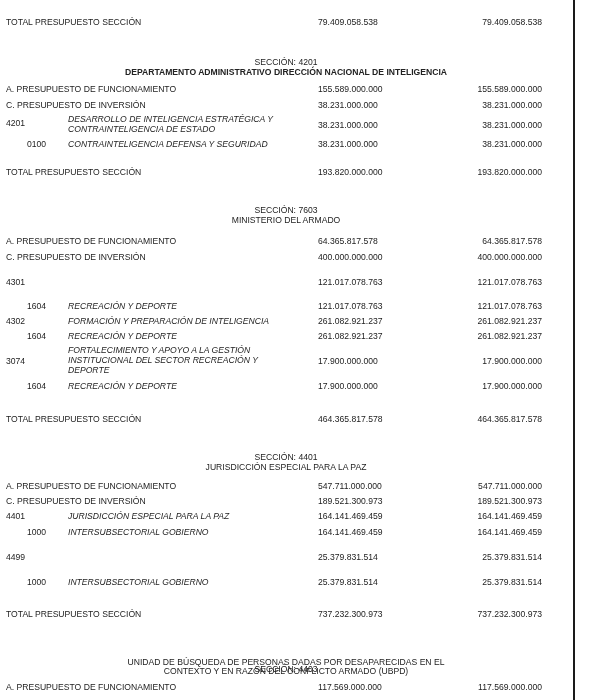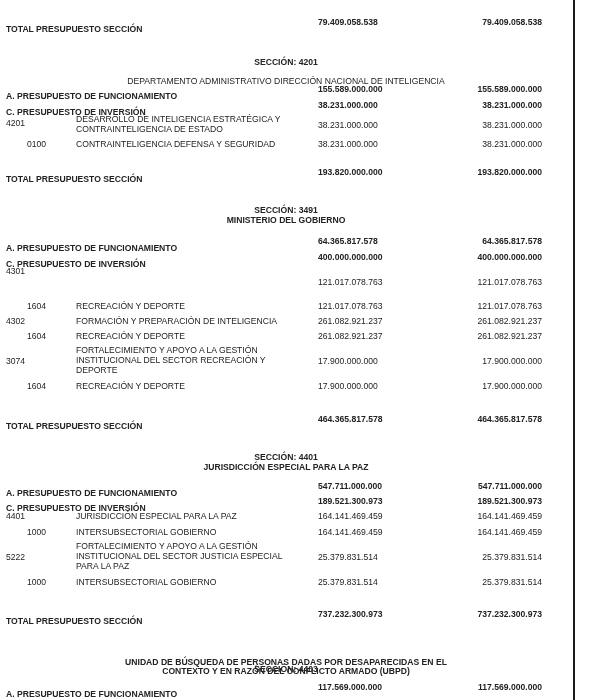--- a/index.html
+++ b/index.html
@@ -1,41 +1,41 @@
 <!DOCTYPE html>
 <html><head>
 <meta charset="utf-8">
 <style>
   html, body { margin:0; padding:0; }
   body { width:600px; height:700px; background:#fff; position:relative; overflow:hidden;
          font-family:"Liberation Sans", sans-serif; color:#222; }
   .vline { position:absolute; left:573px; top:0; width:2px; height:700px; background:#1a1a1a; }
   .row { position:absolute; left:0; width:572px; font-size:8.6px; line-height:10px; }
-  .lbl { position:absolute; white-space:nowrap;margin-top:7px; }
-  .bold { font-weight:bold; }
+  .lbl { position:absolute; white-space:nowrap; }
+  .bold { font-weight:normal; }
   .c1 { position:absolute; left:318px; width:70px; text-align:left; }
   .c2 { position:absolute; right:30px; width:100px; text-align:right; }
   .code { position:absolute; left:6px; }
   .sub { position:absolute; left:27px; }
-  .desc { position:absolute; left:76px; width:210px; white-space:normal; }
+  .desc { position:absolute; left:68px; width:210px; white-space:normal;font-style:italic; }
   .center { position:absolute; left:0; width:572px; text-align:center; font-size:8.6px; line-height:10px; }
 </style>
 </head>
 <body>
 
 <div class="vline"></div>
 
 <div class="row bold" style="top:17px">
   <span class="lbl" style="left:6px">TOTAL PRESUPUESTO SECCIÓN</span>
   <span class="c1">79.409.058.538</span>
   <span class="c2">79.409.058.538</span>
 </div>
 
 <div class="center bold" style="top:57px">SECCIÓN:  4201</div>
-<div class="center" style="top:76px;font-weight:normal">DEPARTAMENTO ADMINISTRATIVO DIRECCIÓN NACIONAL DE INTELIGENCIA</div>
+<div class="center" style="top:67px;font-weight:bold">DEPARTAMENTO ADMINISTRATIVO DIRECCIÓN NACIONAL DE INTELIGENCIA</div>
 <div class="row bold" style="top:84px">
   <span class="lbl" style="left:6px">A.  PRESUPUESTO DE FUNCIONAMIENTO</span>
   <span class="c1">155.589.000.000</span>
   <span class="c2">155.589.000.000</span>
 </div>
 <div class="row bold" style="top:100px">
   <span class="lbl" style="left:6px">C.  PRESUPUESTO DE INVERSIÓN</span>
   <span class="c1">38.231.000.000</span>
   <span class="c2">38.231.000.000</span>
 </div>
@@ -50,34 +50,34 @@
   <span class="desc">CONTRAINTELIGENCIA DEFENSA Y SEGURIDAD</span>
   <span class="c1">38.231.000.000</span>
   <span class="c2">38.231.000.000</span>
 </div>
 <div class="row bold" style="top:167px">
   <span class="lbl" style="left:6px">TOTAL PRESUPUESTO SECCIÓN</span>
   <span class="c1">193.820.000.000</span>
   <span class="c2">193.820.000.000</span>
 </div>
 
-<div class="center bold" style="top:205px">SECCIÓN:  3491</div>
-<div class="center bold" style="top:215px">MINISTERIO DEL GOBIERNO</div>
+<div class="center bold" style="top:205px">SECCIÓN:  7603</div>
+<div class="center bold" style="top:215px">MINISTERIO DEL ARMADO</div>
 <div class="row bold" style="top:236px">
   <span class="lbl" style="left:6px">A.  PRESUPUESTO DE FUNCIONAMIENTO</span>
   <span class="c1">64.365.817.578</span>
   <span class="c2">64.365.817.578</span>
 </div>
 <div class="row bold" style="top:252px">
   <span class="lbl" style="left:6px">C.  PRESUPUESTO DE INVERSIÓN</span>
   <span class="c1">400.000.000.000</span>
   <span class="c2">400.000.000.000</span>
 </div>
 <div class="row" style="top:266px;height:32px">
-  <span class="code" style="top:0">4301</span>
+  <span class="code" style="top:11px">4301</span>
   <span class="c1" style="top:11px">121.017.078.763</span>
   <span class="c2" style="top:11px">121.017.078.763</span>
 </div>
 <div class="row" style="top:301px">
   <span class="sub">1604</span>
   <span class="desc">RECREACIÓN Y DEPORTE</span>
   <span class="c1">121.017.078.763</span>
   <span class="c2">121.017.078.763</span>
 </div>
 <div class="row" style="top:316px">
@@ -128,22 +128,21 @@
   <span class="c1">164.141.469.459</span>
   <span class="c2">164.141.469.459</span>
 </div>
 <div class="row" style="top:527px">
   <span class="sub">1000</span>
   <span class="desc">INTERSUBSECTORIAL GOBIERNO</span>
   <span class="c1">164.141.469.459</span>
   <span class="c2">164.141.469.459</span>
 </div>
 <div class="row" style="top:541px;height:32px">
-  <span class="code" style="top:11px">5222</span>
-  <span class="desc">FORTALECIMIENTO Y APOYO A LA GESTIÓN INSTITUCIONAL DEL SECTOR JUSTICIA ESPECIAL PARA LA PAZ</span>
+  <span class="code" style="top:11px">4499</span>
   <span class="c1" style="top:11px">25.379.831.514</span>
   <span class="c2" style="top:11px">25.379.831.514</span>
 </div>
 <div class="row" style="top:577px">
   <span class="sub">1000</span>
   <span class="desc">INTERSUBSECTORIAL GOBIERNO</span>
   <span class="c1">25.379.831.514</span>
   <span class="c2">25.379.831.514</span>
 </div>
 <div class="row bold" style="top:609px">

